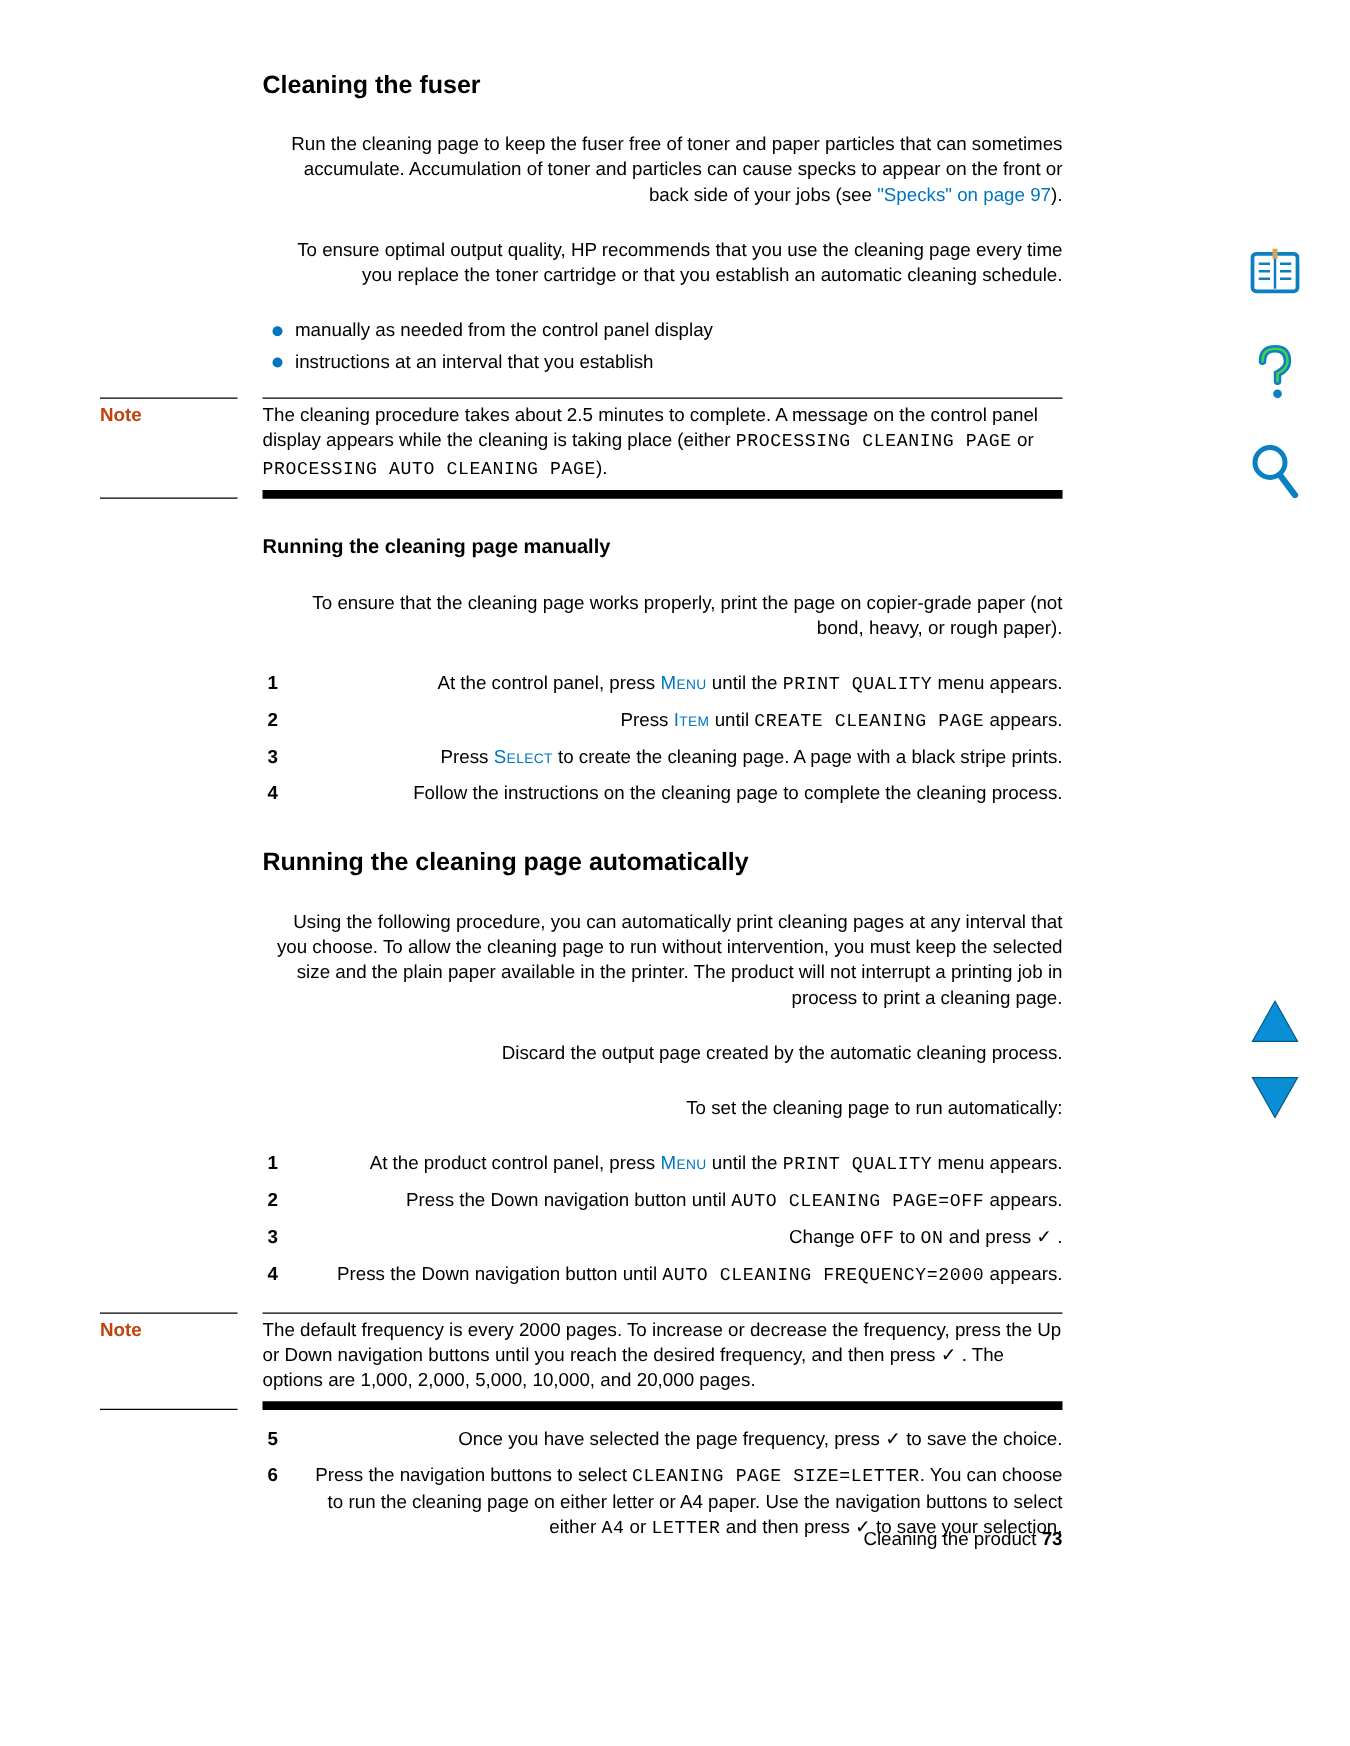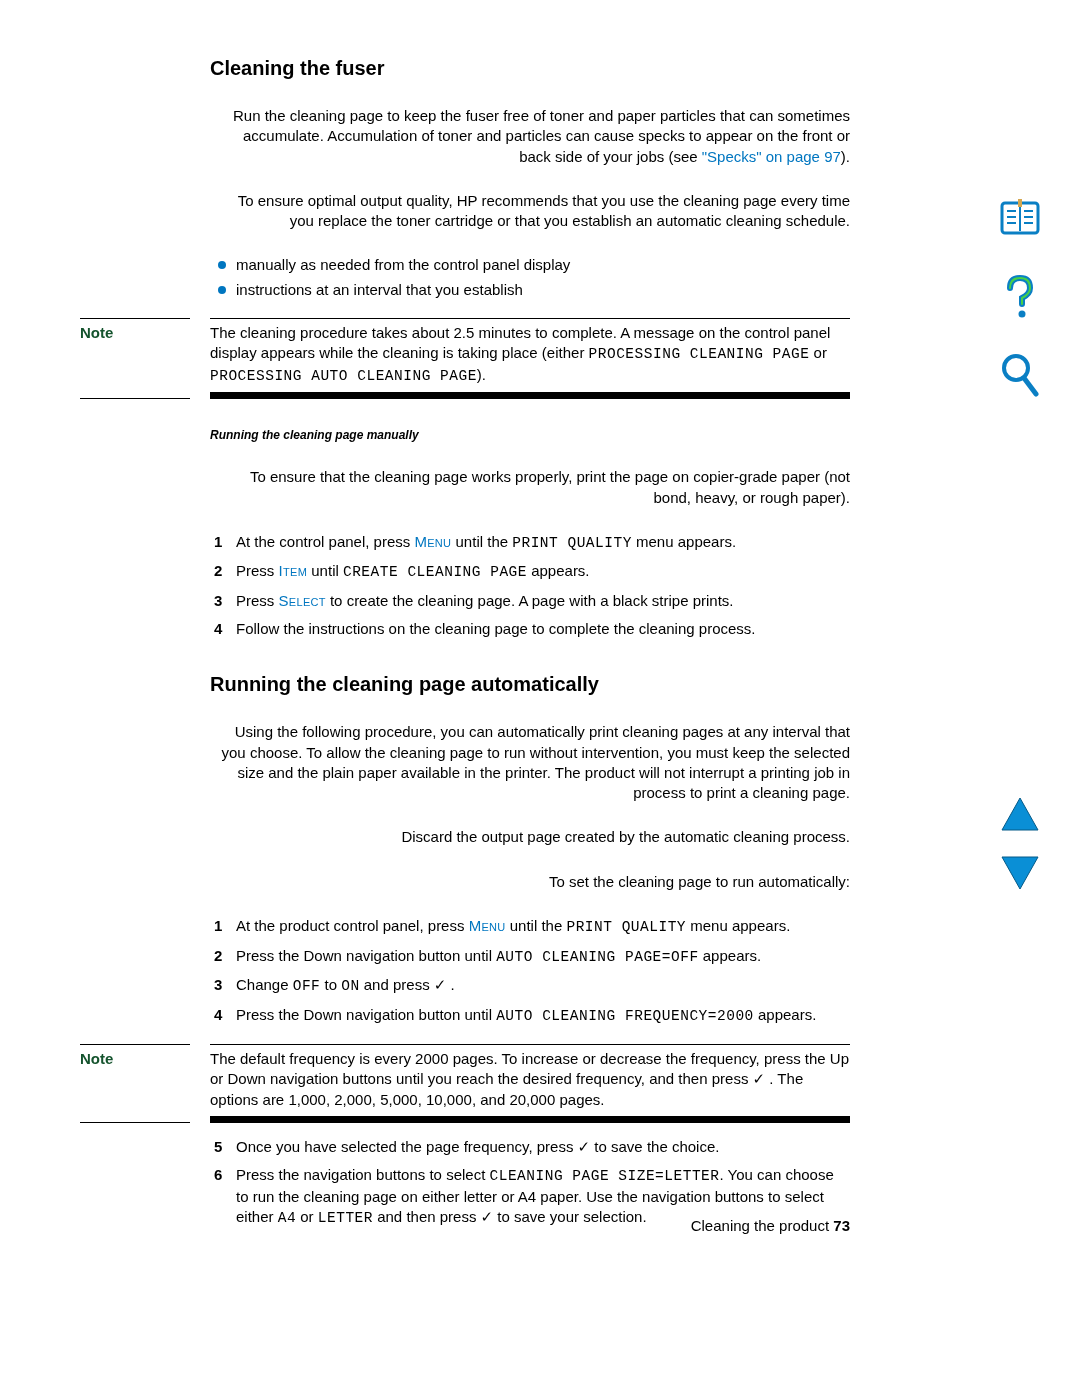--- a/index.html
+++ b/index.html
@@ -21,24 +21,23 @@
   .content-area {
     margin-left: 130px;
     width: 640px;
   }
   h2.section-title {
     font-size: 20px;
     font-weight: bold;
     margin: 0 0 10px 0;
   }
   h3.subsection-title {
-    font-size: 12px;
+    font-size: 16px;
     font-weight: bold;
     margin: 28px 0 10px 0;
-    font-style: italic;
   }
   p.para {
     margin: 24px 0;
     text-align: right;
   }
   .link {
     color: #0076c0;
   }
   ul.bulleted {
     list-style: none;
@@ -62,21 +61,21 @@
   }
   .note-block {
     position: relative;
     margin: 18px 0 14px 0;
   }
   .note-label {
     position: absolute;
     left: -130px;
     top: 0;
     width: 110px;
-    color: #14532d;
+    color: #c2410c;
     font-weight: bold;
     font-size: 15px;
     border-top: 1px solid #000;
     padding-top: 4px;
   }
   .note-text {
     border-top: 1px solid #000;
     border-bottom: 7px solid #000000;
     padding: 4px 0 6px 0;
   }
@@ -97,20 +96,21 @@
     letter-spacing: 0.3px;
   }
   .check {
     font-family: Arial, sans-serif;
   }
   ol.numbered {
     list-style: none;
     margin: 8px 0;
     padding: 0;
     counter-reset: item;
+    text-align: right;
   }
   ol.numbered > li {
     counter-increment: item;
     position: relative;
     padding-left: 26px;
     margin: 8px 0;
   }
   ol.numbered > li::before {
     content: counter(item);
     position: absolute;

